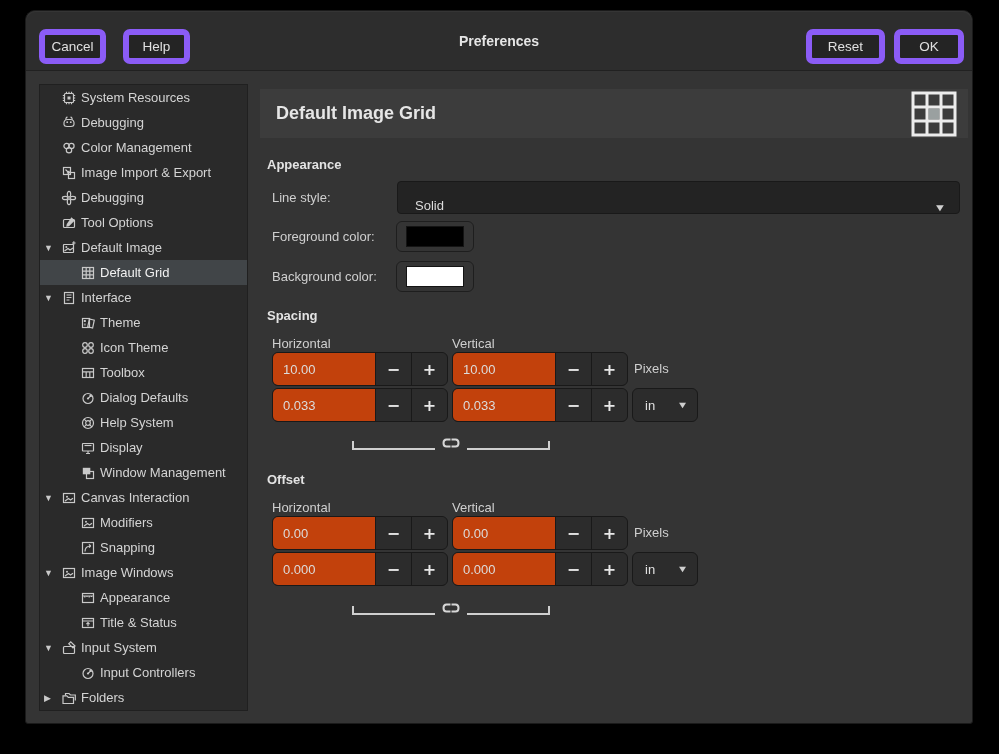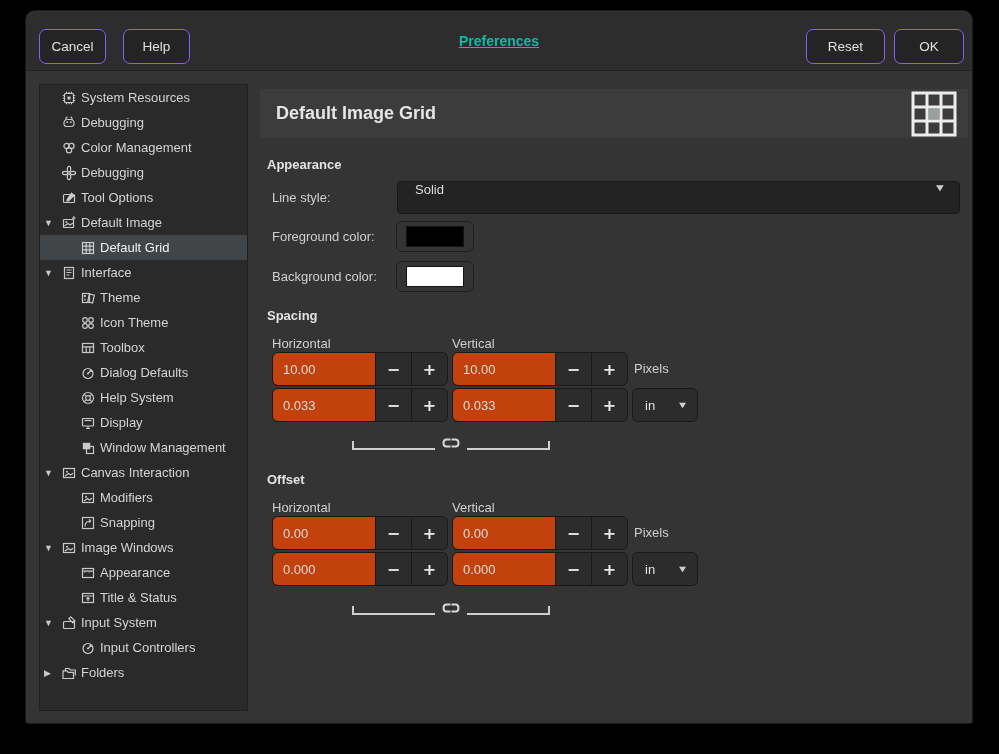--- a/index.html
+++ b/index.html
@@ -6,24 +6,24 @@
   html,body { width: 999px; height: 754px; background: #000; overflow: hidden;
     font-family: "Liberation Sans", sans-serif; }
   .window { position: absolute; left: 25px; top: 10px; width: 948px; height: 714px;
     background: #343434; border: 1px solid #1a1a1a; border-radius: 10px 10px 3px 3px; }
 
   
   .titlebar { position: absolute; left: 0; top: 0; width: 100%; height: 60px;
     background: #2d2d2d; border-bottom: 1px solid #212121; border-radius: 10px 10px 0 0;
     box-shadow: inset 0 1px 0 rgba(255,255,255,0.04); }
   .tb-btn { position: absolute; top: 18px; height: 35px; background: #242424;
-    border: 1px solid #8b5cf6; border-radius: 7px; color: #e0e0e0; font-size: 13.5px;
+    border: 6px solid #8b5cf6; border-radius: 7px; color: #e0e0e0; font-size: 13.5px;
     display: flex; align-items: center; justify-content: center; cursor: default; }
   .tb-title { position: absolute; left: 0; right: 0; top: 0; height: 60px; line-height: 60px;
-    text-align: center; color: #14b8a6; font-weight: bold; font-size: 14px; pointer-events: none; text-decoration: underline; }
+    text-align: center; color: #e5e5e5; font-weight: bold; font-size: 14px; pointer-events: none; }
 
   
   .sidebar { position: absolute; left: 13px; top: 73px; width: 209px; height: 627px;
     background: #2a2a2a; border: 1px solid #202020; overflow: hidden; }
   .sb-row { height: 25px; display: flex; align-items: center; color: #d4d4d4;
     font-size: 13px; white-space: nowrap; }
   .sb-row.lvl1 { padding-left: 4px; }
   .sb-row.lvl2 { padding-left: 40px; }
   .sb-row.selected { background: #414548; color: #f2f2f2; }
   .expander { width: 17px; font-size: 9px; color: #c9c9c9; flex: 0 0 17px; text-align: left; }
@@ -35,21 +35,21 @@
   .panel-header { position: absolute; left: 234px; top: 78px; width: 708px; height: 49px;
     background: #3c3c3c; display: flex; align-items: center; }
   .panel-title { padding-left: 16px; font-size: 18px; font-weight: bold; color: #e6e6e6; flex: 1; }
   .panel-hicon { margin-right: 11px; width: 46px; height: 46px; }
 
   .section-title { position: absolute; font-size: 13px; font-weight: bold; color: #e3e3e3; }
   .form-label { color: #cfcfcf; font-size: 13px; }
   .abs { position: absolute; }
 
   .dropdown { position: absolute; height: 33px; background: #232323; border: 1px solid #191919;
-    border-radius: 4px; display: flex; align-items: flex-start; justify-content: space-between;
+    border-radius: 4px; display: flex; align-items: flex-end; justify-content: space-between;
     padding: 0 14px 0 17px; color: #dcdcdc; font-size: 13px; cursor: default; }
   .dd-arrow { font-size: 10px; color: #cfcfcf; transform: scaleX(1.3); }
 
   .color-btn { position: absolute; width: 78px; height: 31px; border: 1px solid #1e1e1e;
     border-radius: 6px; display: flex; padding: 4px 9px; cursor: default; }
   .color-swatch { flex: 1; border: 1px solid #141414; }
 
   .spin-group { position: absolute; width: 176px; height: 34px; display: flex;
     border: 1px solid #191919; border-radius: 6px; overflow: hidden; background: #212121; }
   .spin-input { width: 102px; height: 100%; background: #c2410c; border: none; outline: none;
@@ -111,20 +111,31 @@
       <div class="sb-row lvl1">
         <span class="expander"></span>
         <span class="sb-icon">
           <svg width="16" height="16" viewBox="0 0 16 16" fill="none" stroke="#c9c9c9" stroke-width="1.2">
             <circle cx="5.6" cy="6" r="2.7"></circle>
             <circle cx="10.4" cy="6" r="2.7"></circle>
             <circle cx="8" cy="10.2" r="2.7"></circle>
           </svg>
         </span>
         <span class="sb-label">Color Management</span>
+      </div>
+      <div class="sb-row lvl1">
+        <span class="expander"></span>
+        <span class="sb-icon">
+          <svg width="16" height="16" viewBox="0 0 16 16" fill="none" stroke="#c9c9c9" stroke-width="1.2">
+            <rect x="2.5" y="2.5" width="7" height="7"></rect>
+            <rect x="7.5" y="7.5" width="6" height="6"></rect>
+            <path d="M4.5 4.5L8 8M8 5.8V8H5.8"></path>
+          </svg>
+        </span>
+        <span class="sb-label">Image Import &amp; Export</span>
       </div>
       <div class="sb-row lvl1">
         <span class="expander"></span>
         <span class="sb-icon">
           <svg width="16" height="16" viewBox="0 0 16 16" fill="none" stroke="#c9c9c9" stroke-width="1.2">
             <ellipse cx="8" cy="4.2" rx="1.7" ry="2.8"></ellipse>
             <ellipse cx="11.8" cy="8" rx="2.8" ry="1.7"></ellipse>
             <ellipse cx="8" cy="11.8" rx="1.7" ry="2.8"></ellipse>
             <ellipse cx="4.2" cy="8" rx="2.8" ry="1.7"></ellipse>
           </svg>

